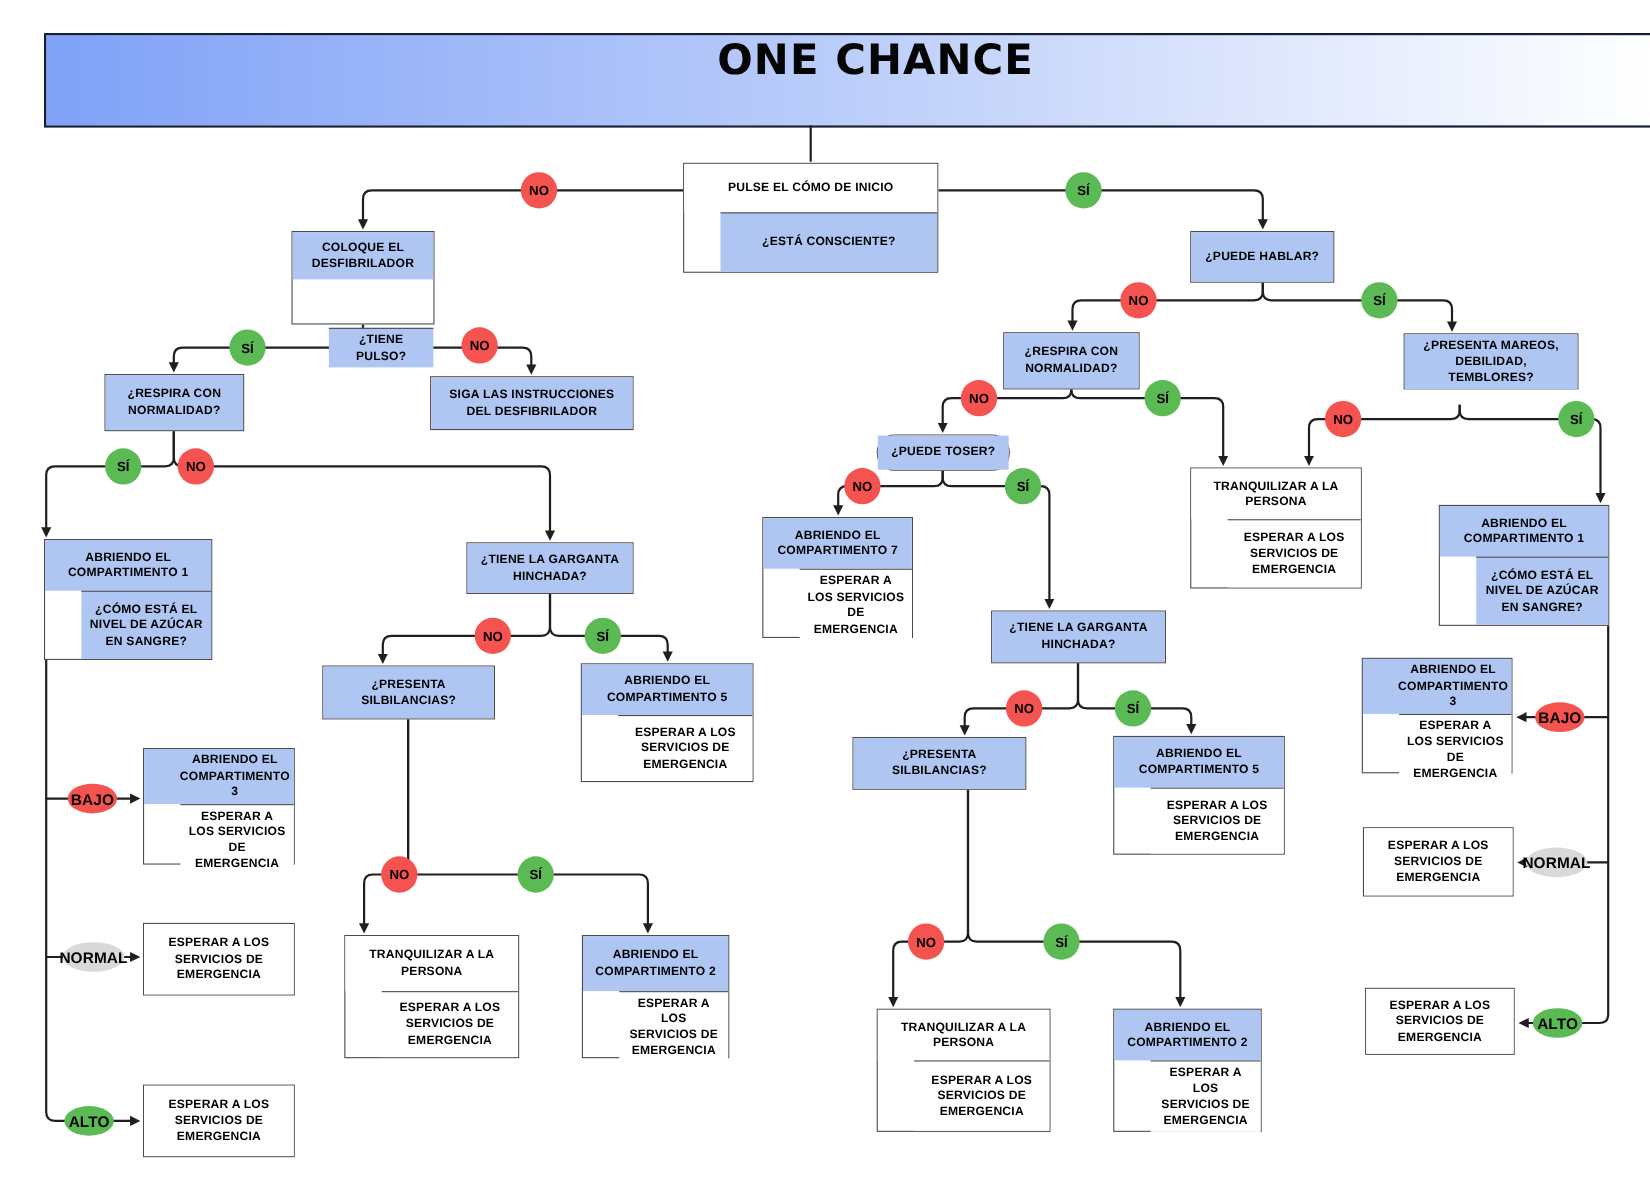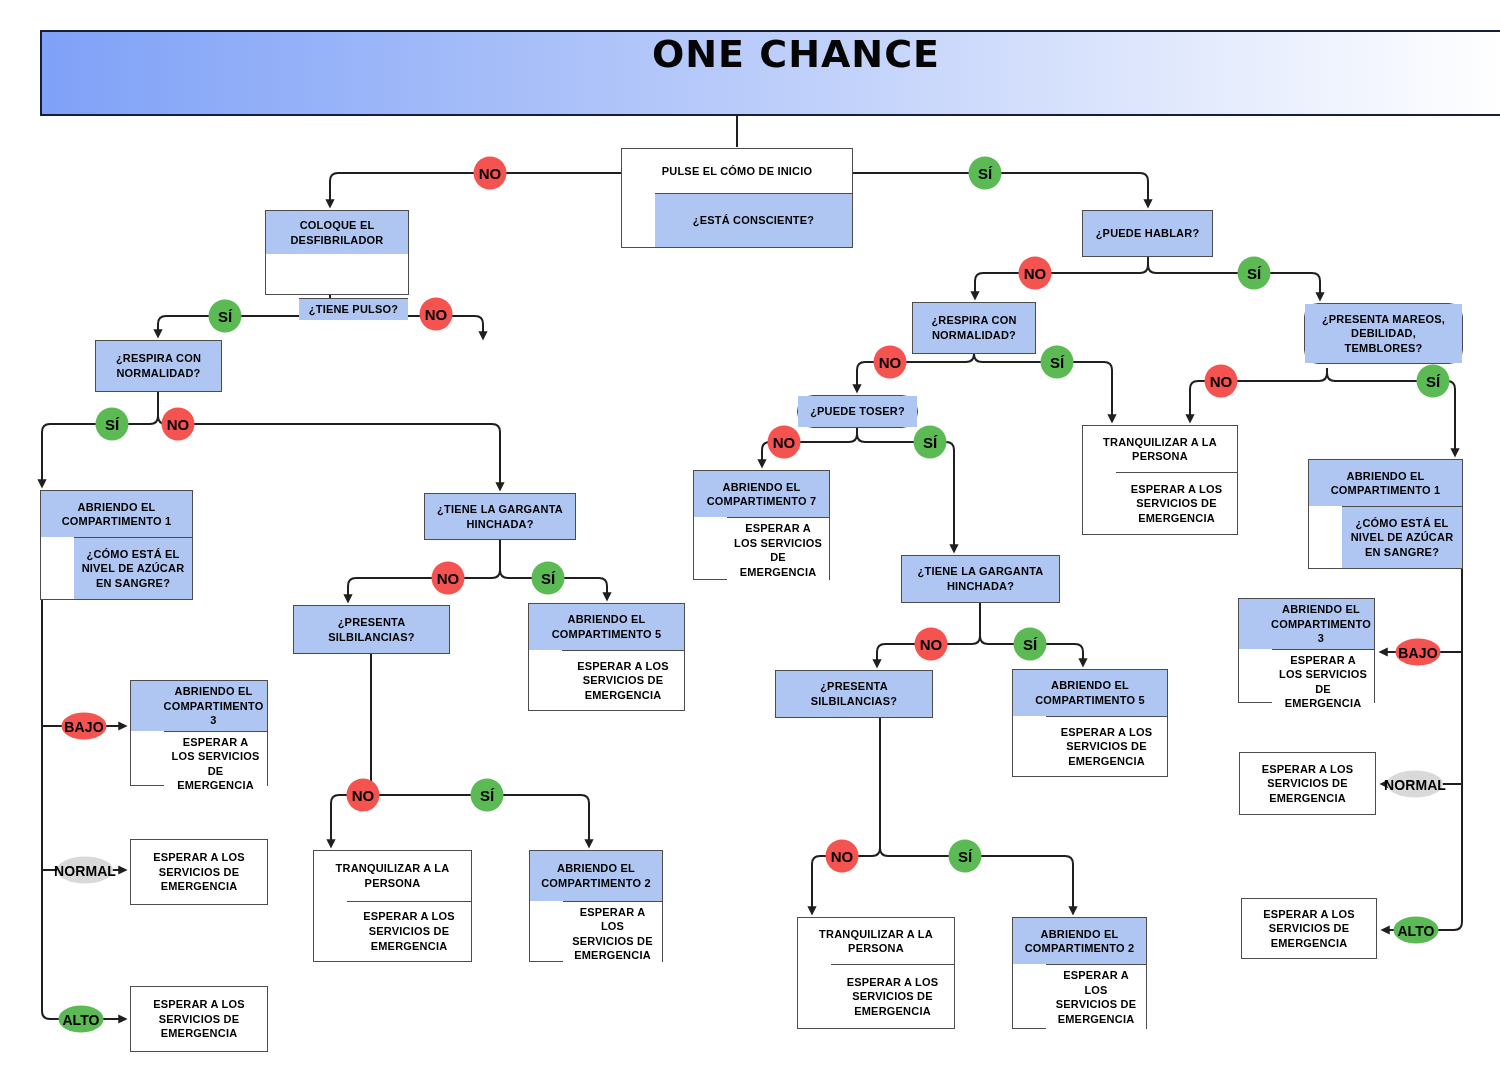--- a/index.html
+++ b/index.html
@@ -36,21 +36,21 @@
   .sec.blue{background:var(--node-blue,#aec6f1);}
   .sec.white{background:#ffffff;}
   .sec + .sec{border-top:1.7px solid var(--node-border,#4c4c4c);margin-left:33px;}
   .h40{flex:0 0 40%;padding-left:36px;} .h42{flex:0 0 42%;} .h43{flex:0 0 43%;} .h45{flex:0 0 45%;} .h52{flex:0 0 52%;}
   
   .badge{
     position:absolute;transform:translate(-50%,-50%);
     display:flex;align-items:center;justify-content:center;
     font-weight:700;color:#000;border-radius:50%;z-index:3;
   }
-  .badge.circle{width:33px;height:33px;font-size:15px;}
+  .badge.circle{width:33px;height:33px;font-size:12px;}
   .badge.pill{width:45px;height:27px;font-size:14px;letter-spacing:.1px;}
   .badge.pill.wide{width:56px;}
   .badge.red{background:var(--no-red,#f4534f);}
   .badge.green{background:var(--yes-green,#5cba55);}
   .badge.gray{background:var(--neutral-gray,#d9d9d9);}
 </style>
 </head>
 <body>
 
 <div id="canvas">
@@ -94,29 +94,32 @@
     <path class="edge" marker-end="url(#arrow)" d="M1462,569 V922 Q1462,930 1454,930 H1387"></path>
     <path class="edge" marker-end="url(#arrow)" d="M1462,652 H1385"></path>
     <path class="edge" marker-end="url(#arrow)" d="M1462,784 H1386"></path>
   </svg>
 
   <div class="node" style="left:621px;top:148px;width:232px;height:100px;">
     <div class="sec white h45">PULSE EL CÓMO DE INICIO</div>
     <div class="sec blue">¿ESTÁ CONSCIENTE?</div>
   </div>
 
-  <div class="node" style="left:265px;top:210px;width:144px;height:85px;gap:44px;">
+  <div class="node" style="left:265px;top:210px;width:130px;height:85px;gap:44px;">
     <div class="sec blue h52">COLOQUE EL DESFIBRILADOR</div>
     <div class="sec blue">¿TIENE PULSO?</div>
   </div>
 
   <div class="node" style="left:95px;top:340px;width:127px;height:52px;">
     <div class="sec blue">¿RESPIRA CON NORMALIDAD?</div>
   </div>
 
+  <div class="node" style="left:391px;top:342px;width:185px;height:49px;">
+    <div class="sec blue">SIGA LAS INSTRUCCIONES DEL DESFIBRILADOR</div>
+  </div>
 
   <div class="node" style="left:40px;top:490px;width:153px;height:110px;">
     <div class="sec blue h43">ABRIENDO EL COMPARTIMENTO 1</div>
     <div class="sec blue">¿CÓMO ESTÁ EL NIVEL DE AZÚCAR EN SANGRE?</div>
   </div>
 
   <div class="node" style="left:130px;top:680px;width:138px;height:106px;">
     <div class="sec blue h40">ABRIENDO EL COMPARTIMENTO 3</div>
     <div class="sec white">ESPERAR A LOS SERVICIOS DE EMERGENCIA</div>
   </div>
@@ -153,21 +156,21 @@
   </div>
 
   <div class="node" style="left:1082px;top:210px;width:131px;height:47px;">
     <div class="sec blue">¿PUEDE HABLAR?</div>
   </div>
 
   <div class="node" style="left:912px;top:302px;width:124px;height:52px;">
     <div class="sec blue">¿RESPIRA CON NORMALIDAD?</div>
   </div>
 
-  <div class="node" style="left:1304px;top:303px;width:159px;height:61px;border-radius:14px;">
+  <div class="node" style="left:1276px;top:303px;width:159px;height:51px;">
     <div class="sec blue">¿PRESENTA MAREOS, DEBILIDAD, TEMBLORES?</div>
   </div>
 
   <div class="node" style="left:797px;top:395px;width:121px;height:33px;border-radius:16px;">
     <div class="sec blue">¿PUEDE TOSER?</div>
   </div>
 
   <div class="node" style="left:693px;top:470px;width:137px;height:110px;">
     <div class="sec blue h43">ABRIENDO EL COMPARTIMENTO 7</div>
     <div class="sec white">ESPERAR A LOS SERVICIOS DE EMERGENCIA</div>

